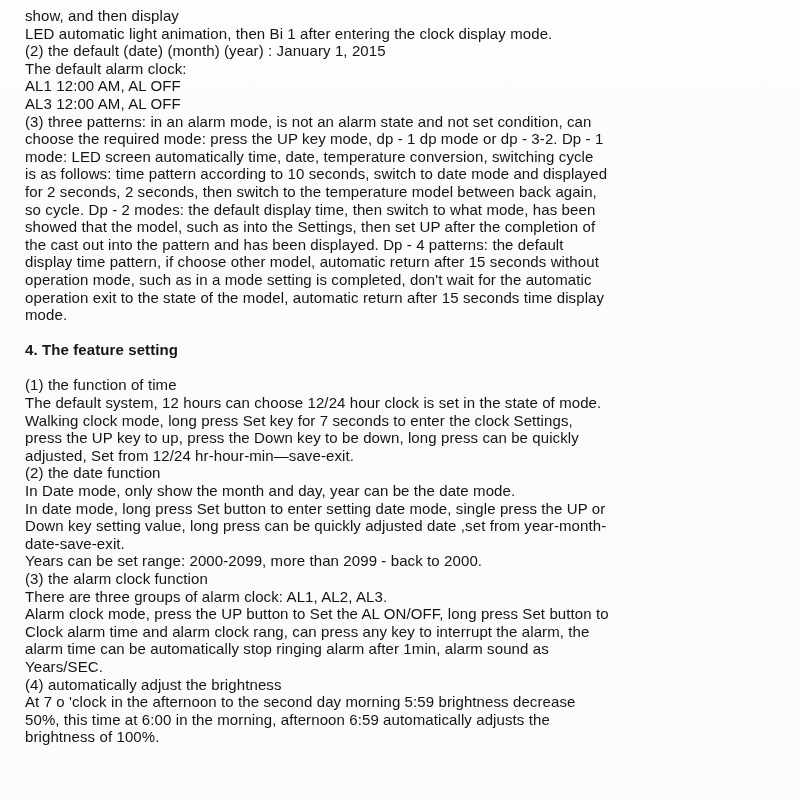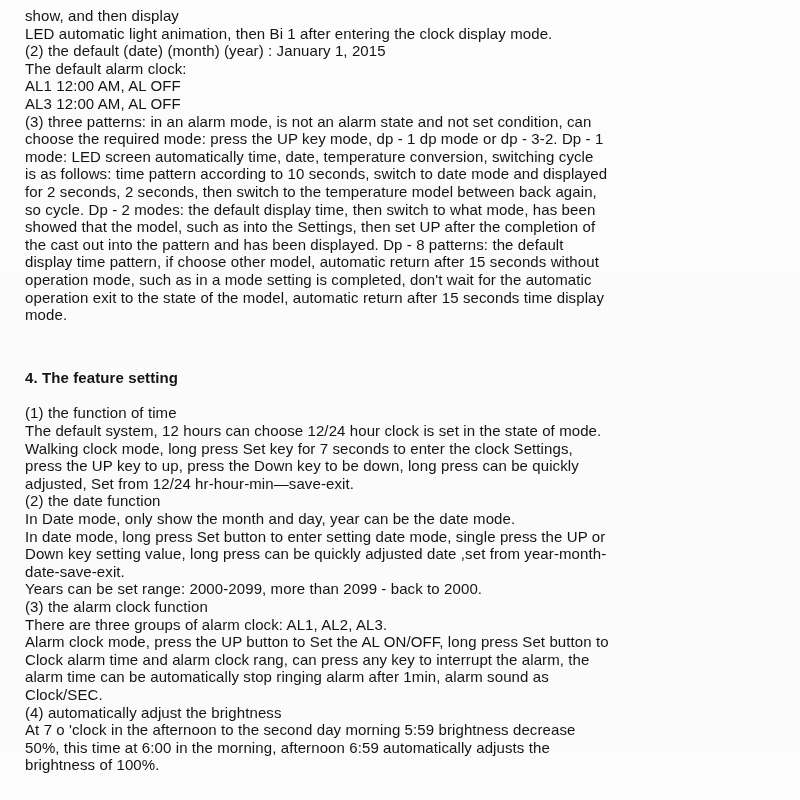--- a/index.html
+++ b/index.html
@@ -20,40 +20,40 @@
   }
   .line {
     font-size: 15px;
     line-height: 17.6px;
     height: 17.6px;
     white-space: nowrap;
     letter-spacing: 0.1px;
     color: #141414;
   }
   .blank { height: 17.6px; }
-  .bold { font-weight: bold; margin-top: 28px; }
+  .bold { font-weight: bold; }
 </style>
 </head>
 <body>
 
 <div class="page">
   <div class="line">show, and then display</div>
   <div class="line">LED automatic light animation, then Bi 1 after entering the clock display mode.</div>
   <div class="line">(2) the default (date) (month) (year) : January 1, 2015</div>
   <div class="line">The default alarm clock:</div>
   <div class="line">AL1 12:00 AM, AL OFF</div>
   <div class="line">AL3 12:00 AM, AL OFF</div>
   <div class="line">(3) three patterns: in an alarm mode, is not an alarm state and not set condition, can</div>
   <div class="line">choose the required mode: press the UP key mode, dp - 1 dp mode or dp - 3-2. Dp - 1</div>
   <div class="line">mode: LED screen automatically time, date, temperature conversion, switching cycle</div>
   <div class="line">is as follows: time pattern according to 10 seconds, switch to date mode and displayed</div>
   <div class="line">for 2 seconds, 2 seconds, then switch to the temperature model between back again,</div>
   <div class="line">so cycle. Dp - 2 modes: the default display time, then switch to what mode, has been</div>
   <div class="line">showed that the model, such as into the Settings, then set UP after the completion of</div>
-  <div class="line">the cast out into the pattern and has been displayed. Dp - 8 patterns: the default</div>
+  <div class="line">the cast out into the pattern and has been displayed. Dp - 4 patterns: the default</div>
   <div class="line">display time pattern, if choose other model, automatic return after 15 seconds without</div>
   <div class="line">operation mode, such as in a mode setting is completed, don't wait for the automatic</div>
   <div class="line">operation exit to the state of the model, automatic return after 15 seconds time display</div>
   <div class="line">mode.</div>
   <div class="line blank"></div>
   <div class="line bold">4. The feature setting</div>
   <div class="line blank"></div>
   <div class="line">(1) the function of time</div>
   <div class="line">The default system, 12 hours can choose 12/24 hour clock is set in the state of mode.</div>
   <div class="line">Walking clock mode, long press Set key for 7 seconds to enter the clock Settings,</div>
@@ -63,18 +63,18 @@
   <div class="line">In Date mode, only show the month and day, year can be the date mode.</div>
   <div class="line">In date mode, long press Set button to enter setting date mode, single press the UP or</div>
   <div class="line">Down key setting value, long press can be quickly adjusted date ,set from year-month-</div>
   <div class="line">date-save-exit.</div>
   <div class="line">Years can be set range: 2000-2099, more than 2099 - back to 2000.</div>
   <div class="line">(3) the alarm clock function</div>
   <div class="line">There are three groups of alarm clock: AL1, AL2, AL3.</div>
   <div class="line">Alarm clock mode, press the UP button to Set the AL ON/OFF, long press Set button to</div>
   <div class="line">Clock alarm time and alarm clock rang, can press any key to interrupt the alarm, the</div>
   <div class="line">alarm time can be automatically stop ringing alarm after 1min, alarm sound as</div>
-  <div class="line">Clock/SEC.</div>
+  <div class="line">Years/SEC.</div>
   <div class="line">(4) automatically adjust the brightness</div>
   <div class="line">At 7 o 'clock in the afternoon to the second day morning 5:59 brightness decrease</div>
   <div class="line">50%, this time at 6:00 in the morning, afternoon 6:59 automatically adjusts the</div>
   <div class="line">brightness of 100%.</div>
 </div>
 
 </body></html>

